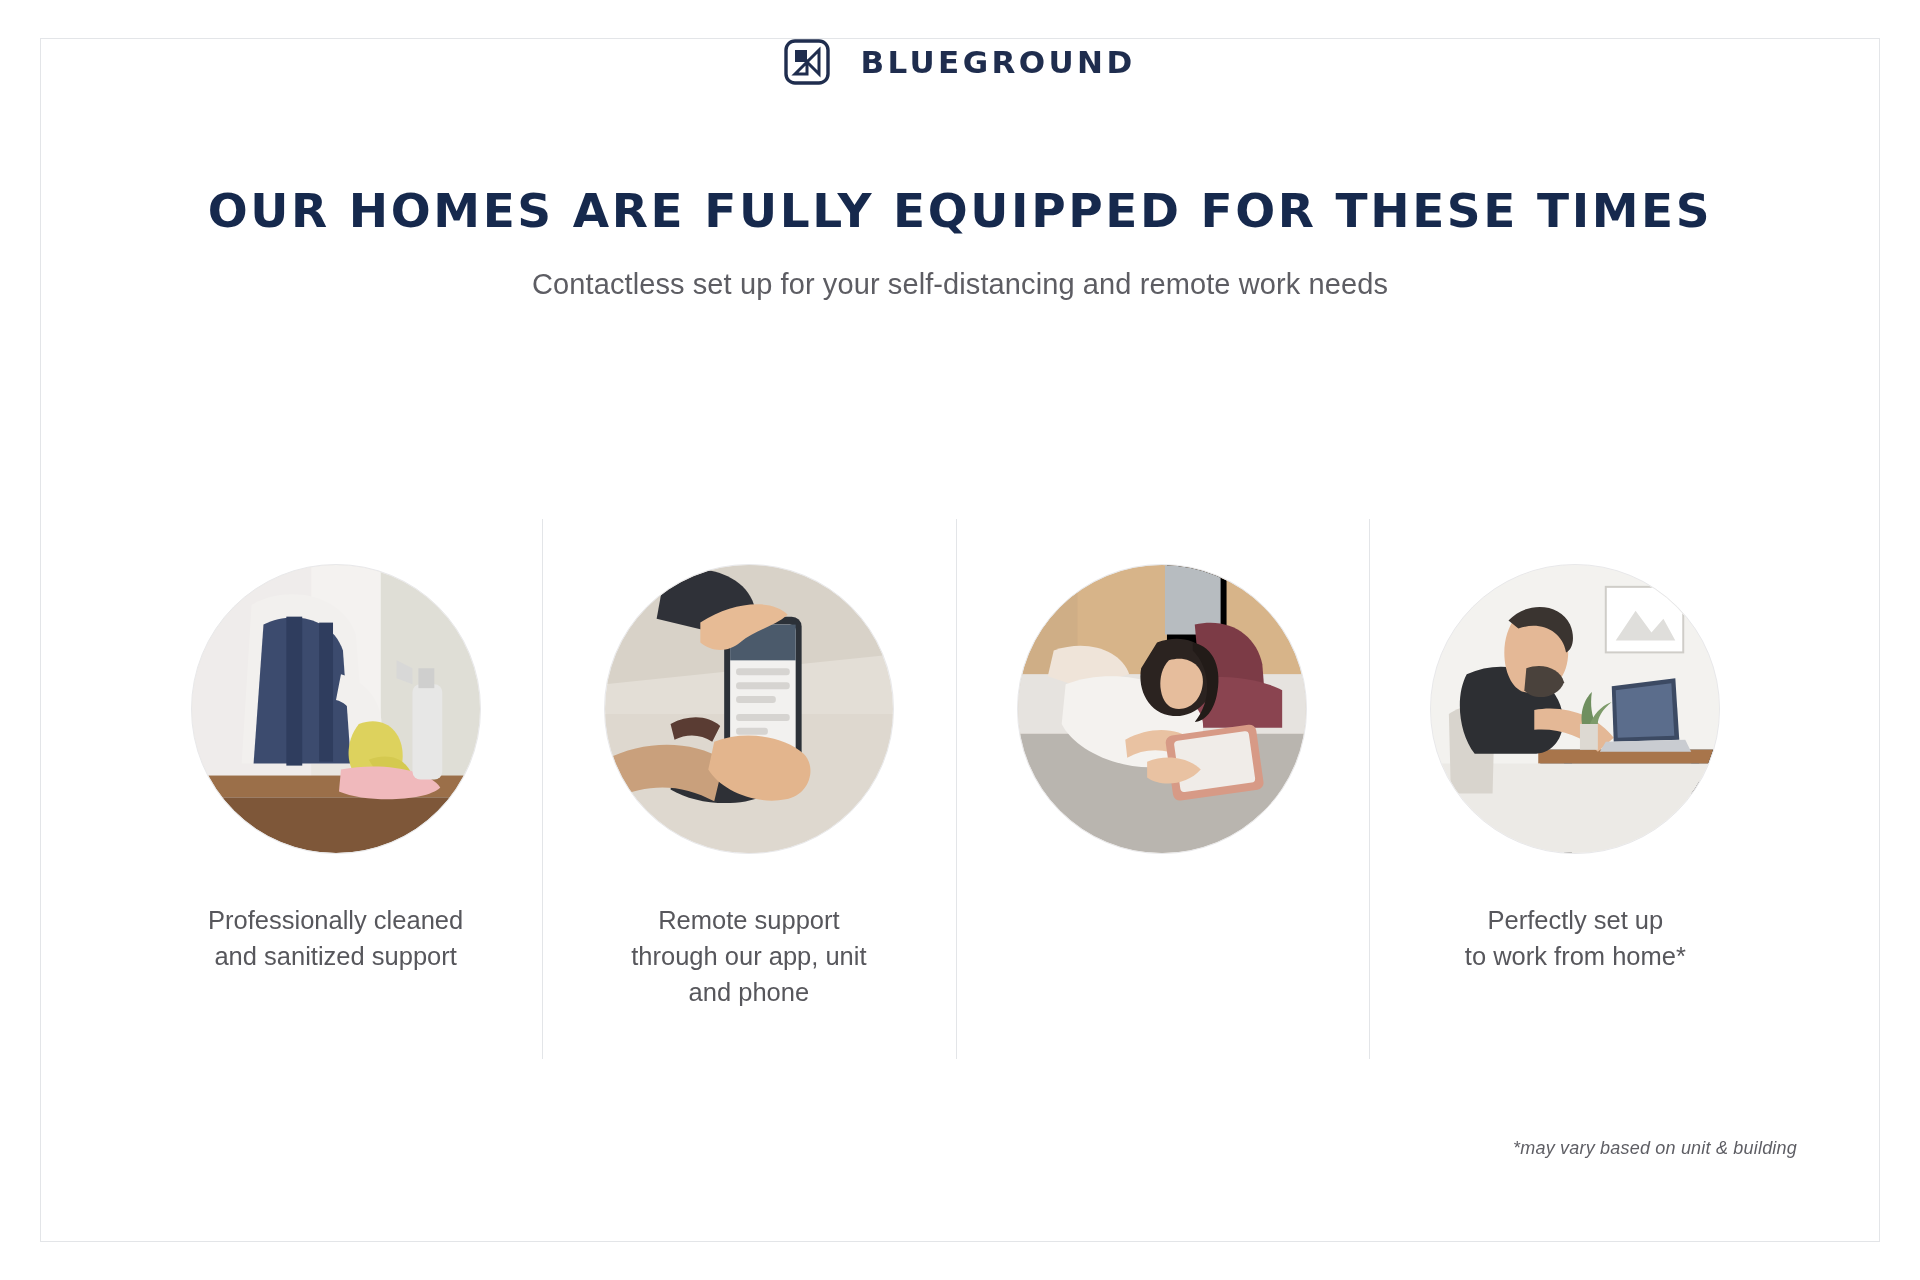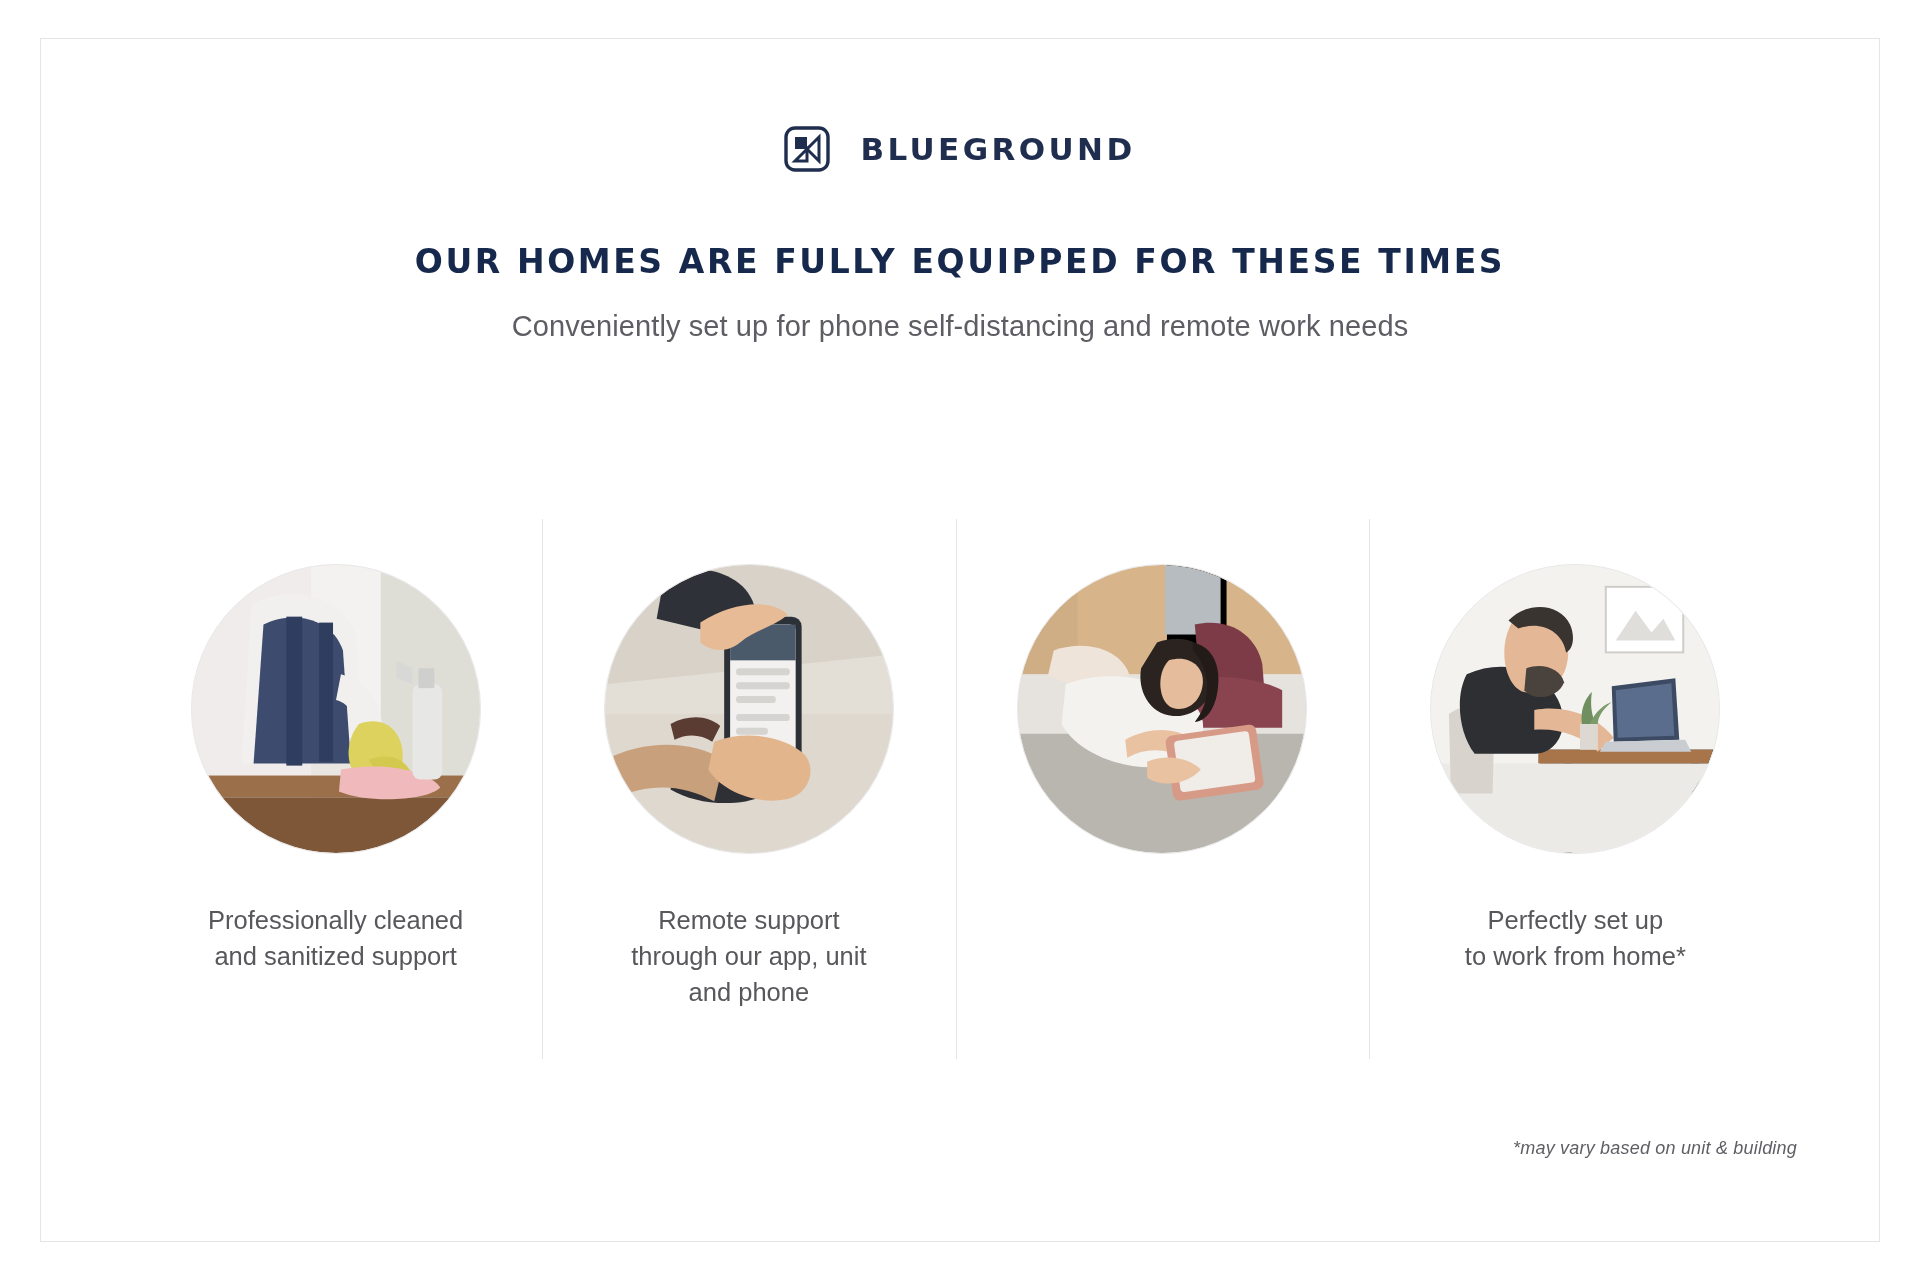--- a/index.html
+++ b/index.html
@@ -29,43 +29,42 @@
     box-sizing: border-box;
     background: #ffffff;
   }
 
   
   .logo-row {
     display: flex;
     align-items: center;
     justify-content: center;
     gap: 30px;
-    margin-top: 87px;
   }
   .logo-mark {
     width: 46px;
     height: 46px;
     flex: 0 0 auto;
   }
   .logo-text {
     font-family: "DejaVu Sans", sans-serif;
     font-weight: 700;
     font-size: 31px;
     letter-spacing: 3.4px;
     color: #1f2d4e;
     line-height: 1;
   }
 
   
   .headline {
-    margin-top: 72px;
+    margin-top: 100px;
     text-align: center;
     font-family: "DejaVu Sans", sans-serif;
     font-weight: 700;
-    font-size: 33px;
+    font-size: 47px;
     letter-spacing: 2.6px;
     color: #16294d;
     line-height: 1.1;
   }
   .subhead {
     margin-top: 30px;
     text-align: center;
     font-size: 29px;
     color: #5d5d63;
     font-weight: 400;
@@ -141,21 +140,21 @@
           <rect x="2" y="2" width="42" height="42" rx="9" ry="9" fill="none" stroke="#1f2d4e" stroke-width="3.4"></rect>
           <path d="M11 11 L23 11 L23 23 L11 23 Z" fill="#1f2d4e"></path>
           <path d="M23 23 L35 11 L35 35 Z" fill="none" stroke="#1f2d4e" stroke-width="3"></path>
           <path d="M11 35 L23 23 L23 35 Z" fill="none" stroke="#1f2d4e" stroke-width="3"></path>
         </svg>
       </span>
       <span class="logo-text">BLUEGROUND</span>
     </div>
 
     <h1 class="headline">OUR HOMES ARE FULLY EQUIPPED FOR THESE TIMES</h1>
-    <p class="subhead">Conveniently set up for phone self-distancing and remote work needs</p>
+    <p class="subhead">Contactless set up for your self-distancing and remote work needs</p>
 
     <div class="columns">
 
       <div class="col">
         <div class="photo">
           <svg viewBox="0 0 290 290" xmlns="http://www.w3.org/2000/svg">
             <defs>
               <clipPath id="c1">
                   <circle cx="145" cy="145" r="145"></circle>
                 </clipPath>

